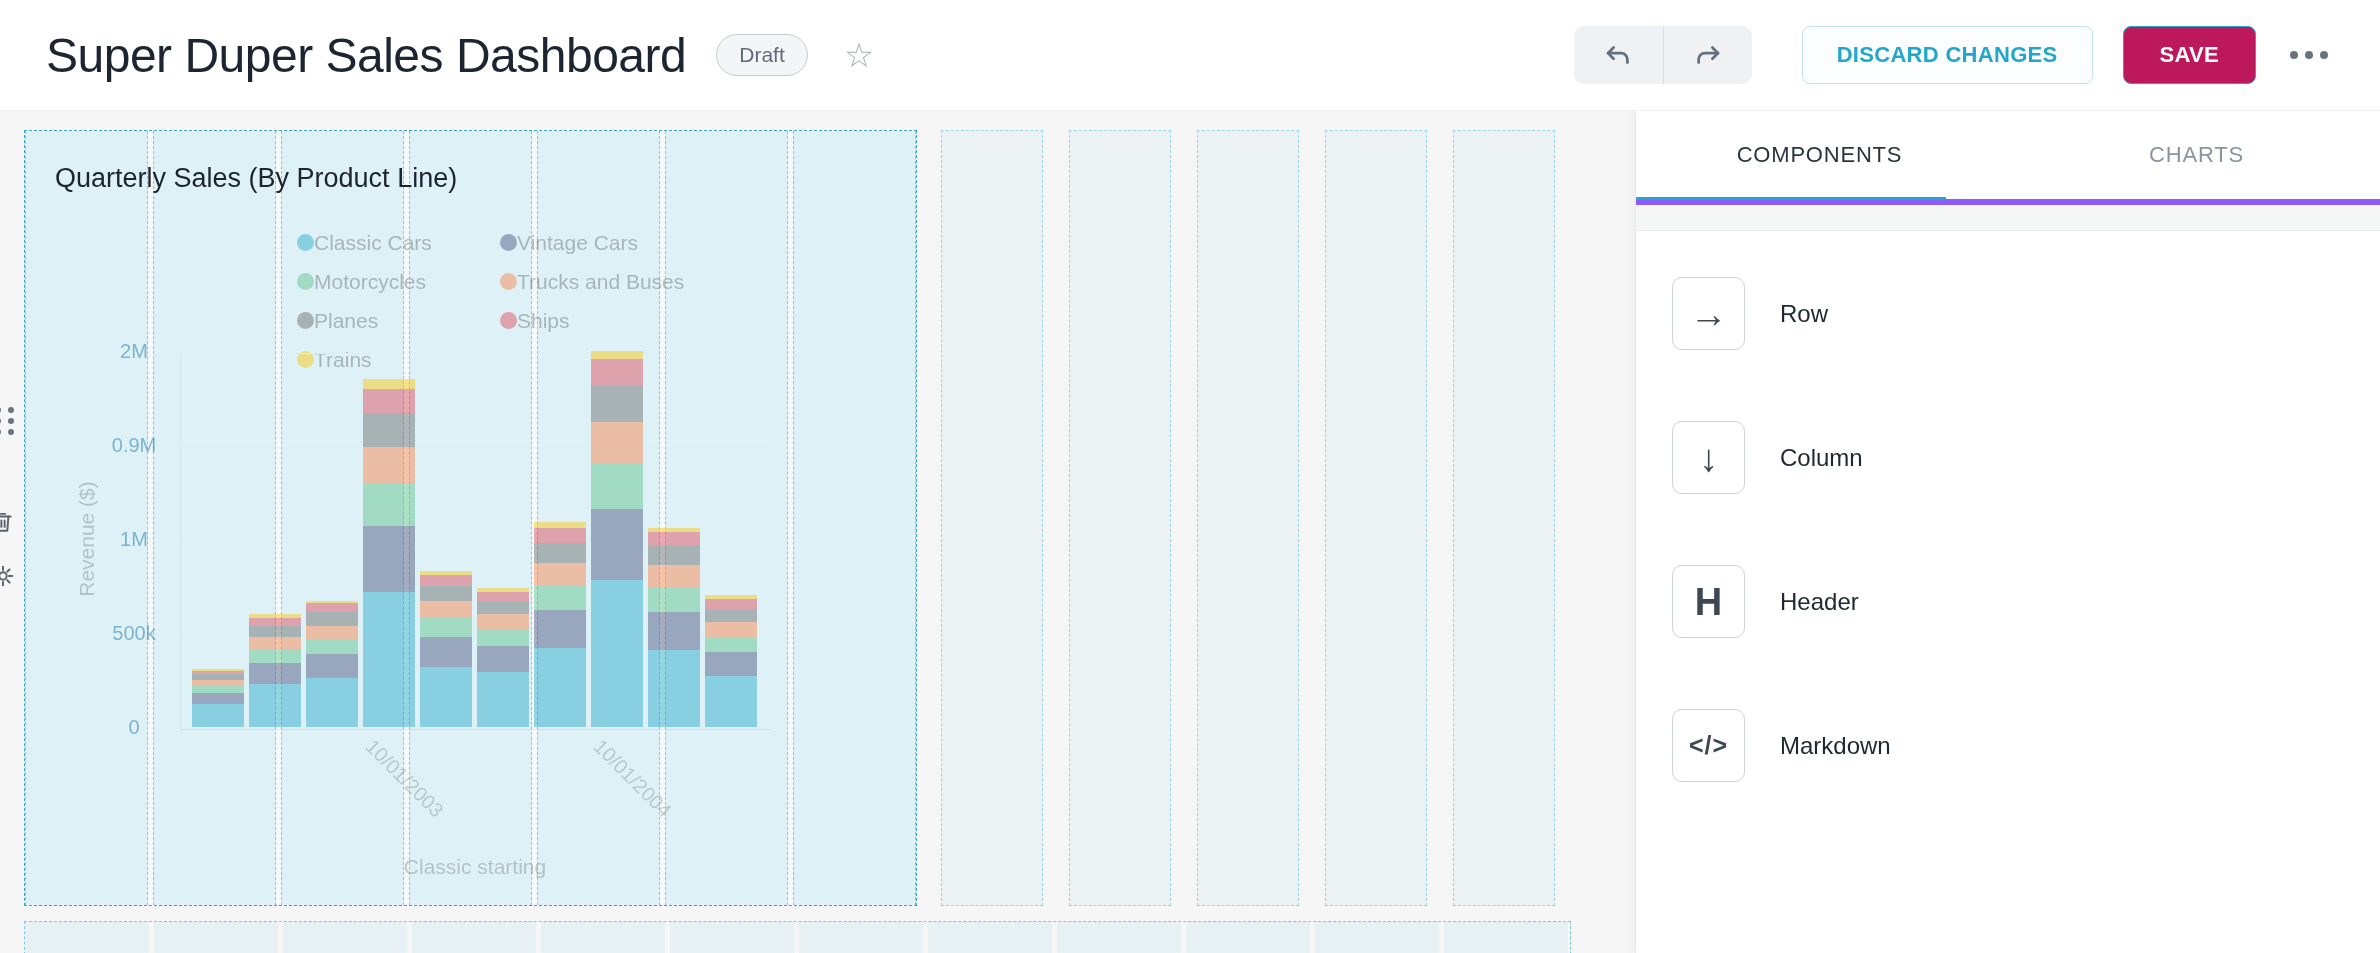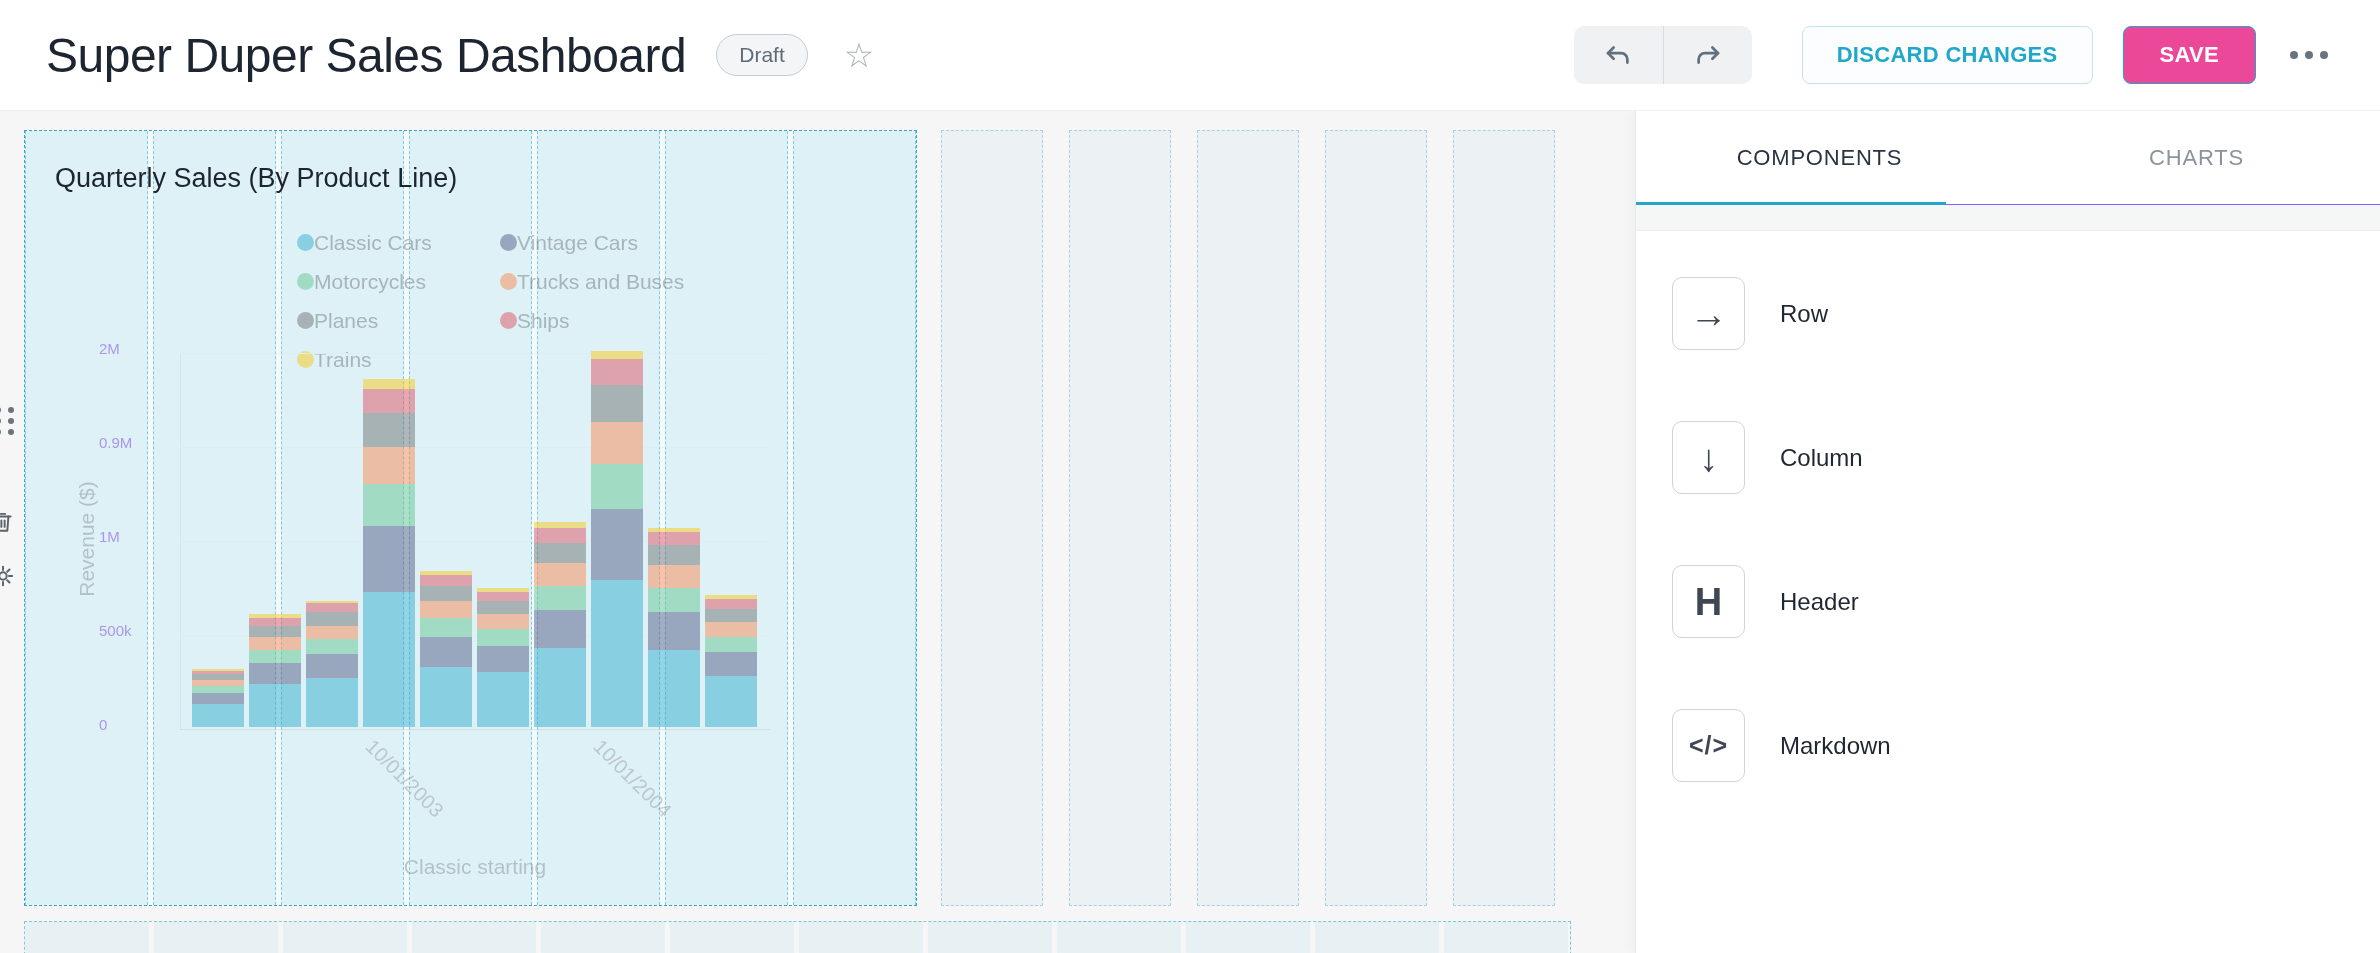--- a/index.html
+++ b/index.html
@@ -18,21 +18,21 @@
   .topbar-actions { margin-left:auto; display:flex; align-items:center; gap:30px; }
   .undo-redo { display:flex; height:58px; background:#eff1f2; border-radius:10px; overflow:hidden; }
   .undo-redo button { width:89px; border:none; background:transparent; display:flex;
                       align-items:center; justify-content:center; cursor:pointer; }
   .undo-redo button + button { border-left:1px solid #d8dcdf; }
   .undo-redo svg { width:30px; height:30px; stroke:#62707f; stroke-width:2.2; fill:none;
                    stroke-linecap:round; stroke-linejoin:round; }
   .btn { height:58px; border-radius:8px; font-size:22px; font-weight:700; letter-spacing:.3px;
          cursor:pointer; font-family:"Liberation Sans", sans-serif; }
   .btn-discard { padding:0 34px; background:#fbfdfe; color:#20a7c9; border:1px solid #c3e2ec;margin-left:20px; }
-  .btn-save { padding:0 36px; background:#ec4899; color:#fff; border:1px solid #20a7c9; }
+  .btn-save { padding:0 36px; background:#be185d; color:#fff; border:1px solid #20a7c9; }
   .more-dots { display:flex; gap:7px; align-items:center; cursor:pointer; padding:10px 4px; }
   .more-dots i { width:8px; height:8px; border-radius:50%; background:#6a7480; }
 
   
   .canvas { position:absolute; top:111px; left:0; width:1635px; height:842px;
             background:#f6f6f6; overflow:hidden; }
 
   .chart-card { position:absolute; left:24px; top:19px; width:893px; height:776px;
                 background:#f4fafc; border:1px dashed #35a6c6; }
   .inside-cols { position:absolute; inset:0; display:flex; gap:5px; }
@@ -60,35 +60,35 @@
 
   
   .chart-title { position:absolute; left:30px; top:32px; font-size:27px; font-weight:500;
                  color:#1c2430; z-index:3; }
   .chart-fade { position:absolute; inset:0; opacity:.45; z-index:2; }
   .legend { position:absolute; left:272px; top:92px; display:grid;
             grid-template-columns:203px auto; grid-auto-rows:39px; align-items:center; }
   .legend-item { display:flex; align-items:center; font-size:21px; color:#666e75; white-space:nowrap; }
   .legend-dot { width:17px; height:17px; border-radius:50%; flex:none; }
   .gridline { position:absolute; height:1px; }
-  .ytick { position:absolute; left:74px; width:70px; text-align:left; font-size:15px; color:#6d28d9; }
+  .ytick { position:absolute; left:74px; width:70px; text-align:center; font-size:20px; color:#0369a1; }
   .yaxis-line { position:absolute; left:155px; top:222px; width:1px; height:377px; background:#d2d6da; }
   .bar { position:absolute; bottom:178px; width:52px; display:flex; flex-direction:column-reverse; }
   .bar i { display:block; width:100%; }
   .xtick { position:absolute; top:604px; font-size:20px; color:#8f979e; white-space:nowrap;
            transform:rotate(45deg); transform-origin:left top; }
   .xaxis-label { position:absolute; left:155px; top:724px; width:590px; text-align:center;
                  font-size:21px; color:#818a91; }
   .yaxis-label { position:absolute; left:62px; top:408px; transform:translate(-50%,-50%) rotate(-90deg);
                  font-size:21px; color:#818a91; white-space:nowrap; }
 
   
   .panel { position:absolute; top:111px; left:1635px; width:745px; height:842px; background:#fff;
            border-left:1px solid #e6e8ea; box-shadow:-4px 0 10px rgba(0,0,0,0.03); }
-  .panel-tabs { position:relative; height:94px; display:flex; border-bottom:1px solid #8b5cf6;gap:10px; }
+  .panel-tabs { position:relative; height:94px; display:flex; border-bottom:6px solid #8b5cf6;gap:10px; }
   .panel-tab { flex:1; display:flex; align-items:center; justify-content:center;
                font-size:22px; letter-spacing:.8px; color:#8a939e; cursor:pointer; font-weight:500; }
   .panel-tab.active { color:#2a3441; }
   .tab-underline { position:absolute; left:0; bottom:-1px; width:310px; height:3px; background:#20a7c9; }
   .panel-strip { height:26px; background:#f5f6f6; border-bottom:1px solid #ededee; }
   .panel-list { padding-top:46px; }
   .panel-item { display:flex; align-items:center; gap:35px; padding-left:36px; height:73px;
                 margin-bottom:71px; cursor:grab; }
   .icon-box { width:73px; height:73px; border:1.5px solid #ced4d9; border-radius:10px; background:#fff;
               display:flex; align-items:center; justify-content:center; flex:none; }

